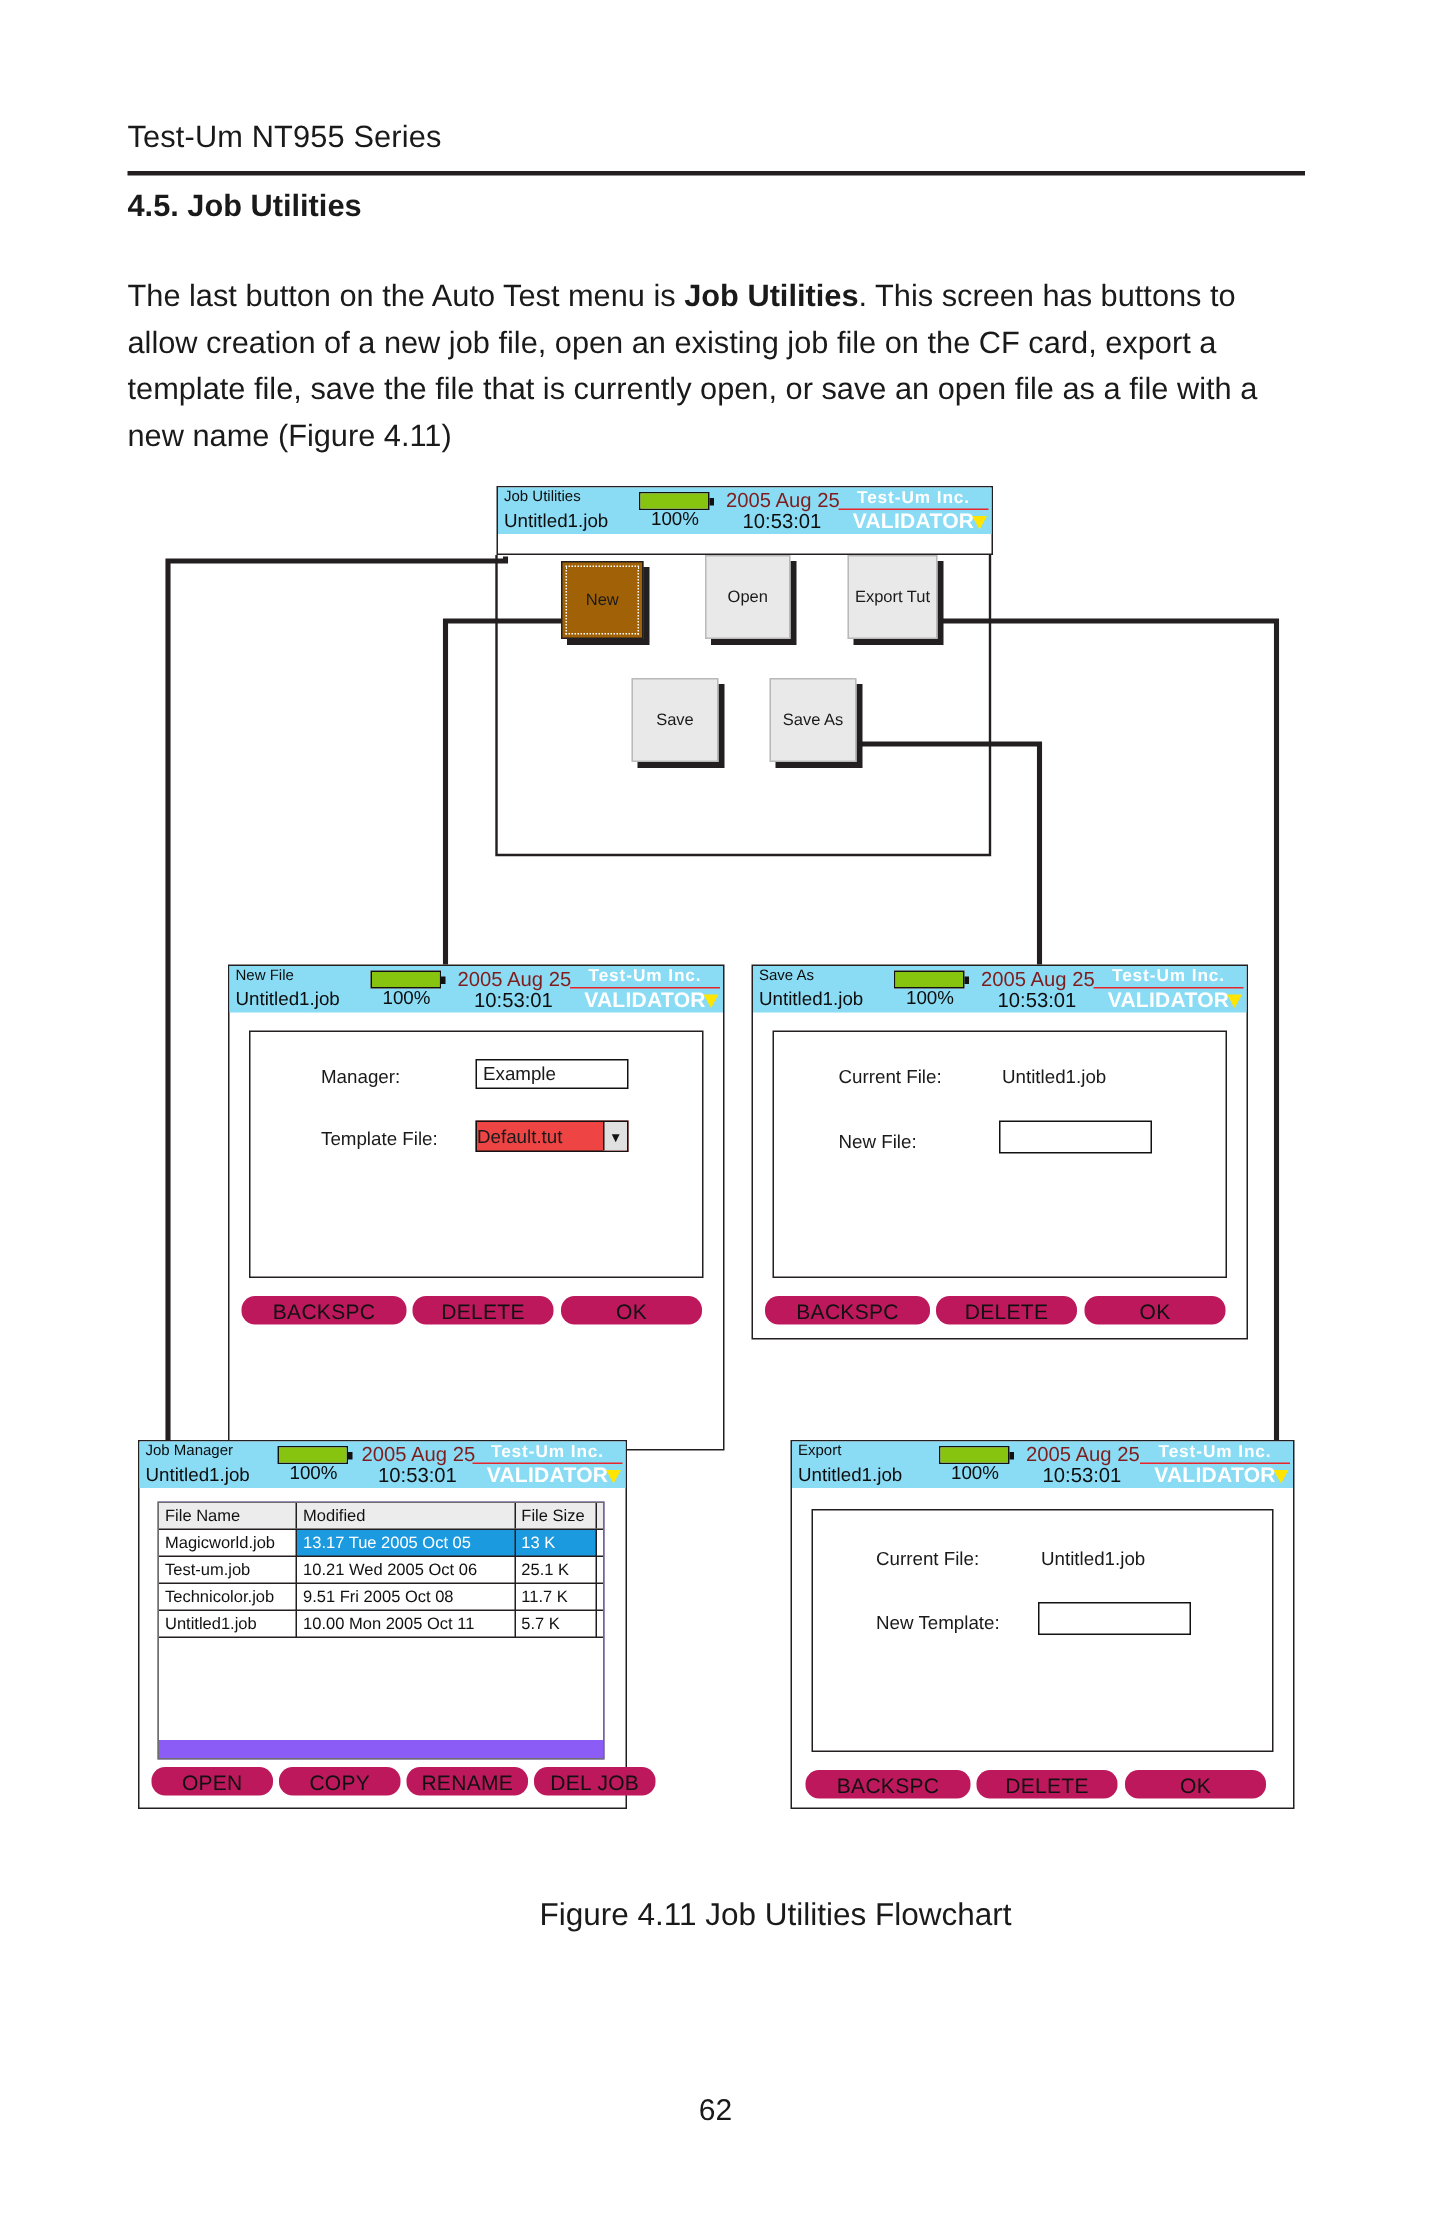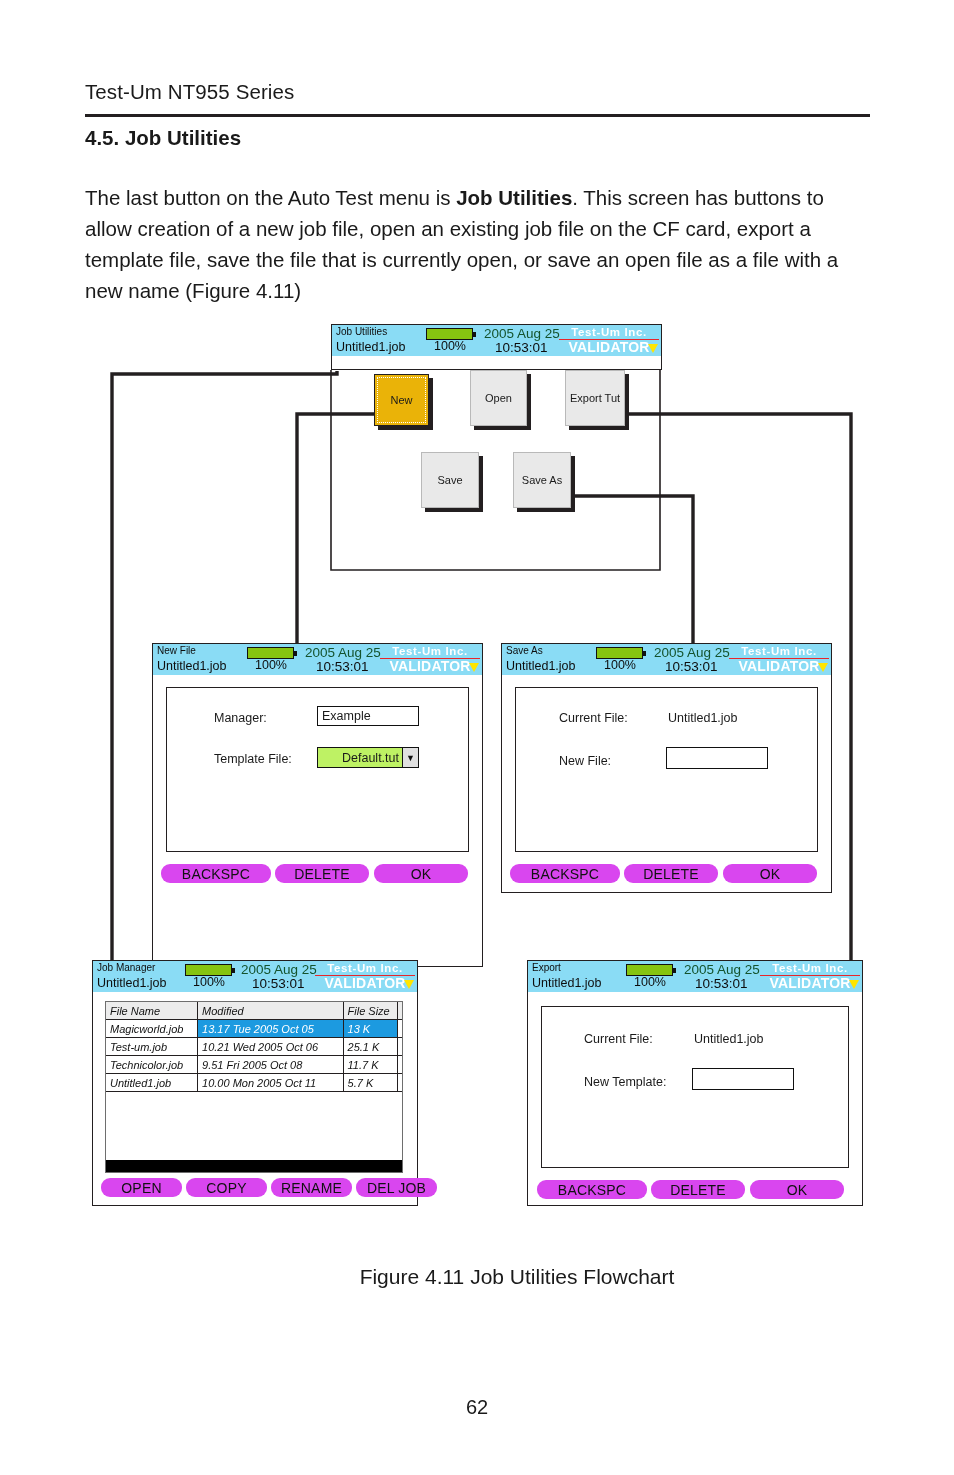--- a/index.html
+++ b/index.html
@@ -154,21 +154,21 @@
   }
   .scr-pct {
     position: absolute;
     font-size: 12.5px;
     color: #0d0d0d;
     text-align: center;
   }
   .scr-date {
     position: absolute;
     font-size: 13.5px;
-    color: #14532d;
+    color: #7f1d1d;
     white-space: nowrap;
   }
   .scr-time {
     position: absolute;
     font-size: 13.5px;
     color: #0d0d0d;
     white-space: nowrap;
   }
   .logo {
     position: absolute;
@@ -219,21 +219,21 @@
     box-sizing: border-box;
     font-size: 11px;
     color: #1a1a1a;
     display: flex;
     align-items: center;
     justify-content: center;
     box-shadow: 4px 4px 0 0 #231f20;
     z-index: 8;
   }
   .mbtn.sel {
-    background: #eab308;
+    background: #a16207;
     border: 1.5px solid #231f20;
     outline: 1.5px dotted #ffffff;
     outline-offset: -4px;
   }
 
   
   .panel {
     position: absolute;
     border: 1.6px solid #231f20;
     box-sizing: border-box;
@@ -258,25 +258,25 @@
     box-sizing: border-box;
     font-size: 12.5px;
     display: flex;
     align-items: center;
     padding-left: 4px;
     color: #1a1a1a;
   }
   .fdrop {
     position: absolute;
     border: 1.8px solid #111;
-    background: #bef264;
-    box-sizing: border-box;
-    display: flex;
-    align-items: center;
-    justify-content: flex-end;
+    background: #ef4444;
+    box-sizing: border-box;
+    display: flex;
+    align-items: center;
+    justify-content: space-between;
   }
   .fdrop .dval {
     font-size: 12.5px;
     padding-right: 3px;
     color: #1a1a1a;
   }
   .fdrop .darrow {
     width: 16px;
     height: 100%;
     background: #e0e0e0;
@@ -292,38 +292,37 @@
   
   .softrow {
     position: absolute;
     left: 0;
     width: 100%;
     height: 22px;
   }
   .softkey {
     position: absolute;
     height: 19px;
-    background: #d946ef;
+    background: #be185d;
     border-radius: 9px;
     display: flex;
     align-items: center;
     justify-content: center;
     font-size: 14px;
     color: #111;
     letter-spacing: 0.2px;
     top: 0;
   }
 
   
   .jtable {
     position: absolute;
     border: 1.4px solid #6e6e6e;
     box-sizing: border-box;
-    background: #000000;
-    font-style: italic;
+    background: #8b5cf6;
   }
   .jt-head {
     display: flex;
     height: 17px;
     background: #ececec;
     border-bottom: 1.3px solid #231f20;
   }
   .jt-head div {
     font-size: 11px;
     color: #111;

